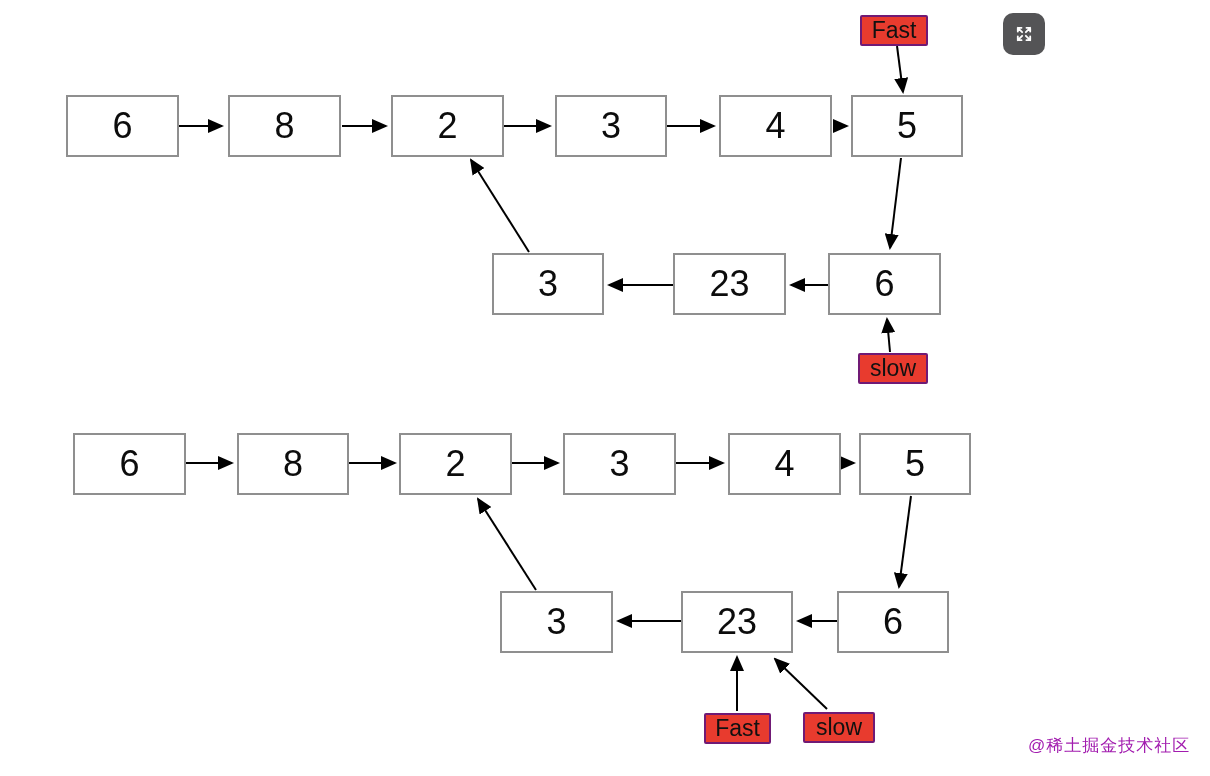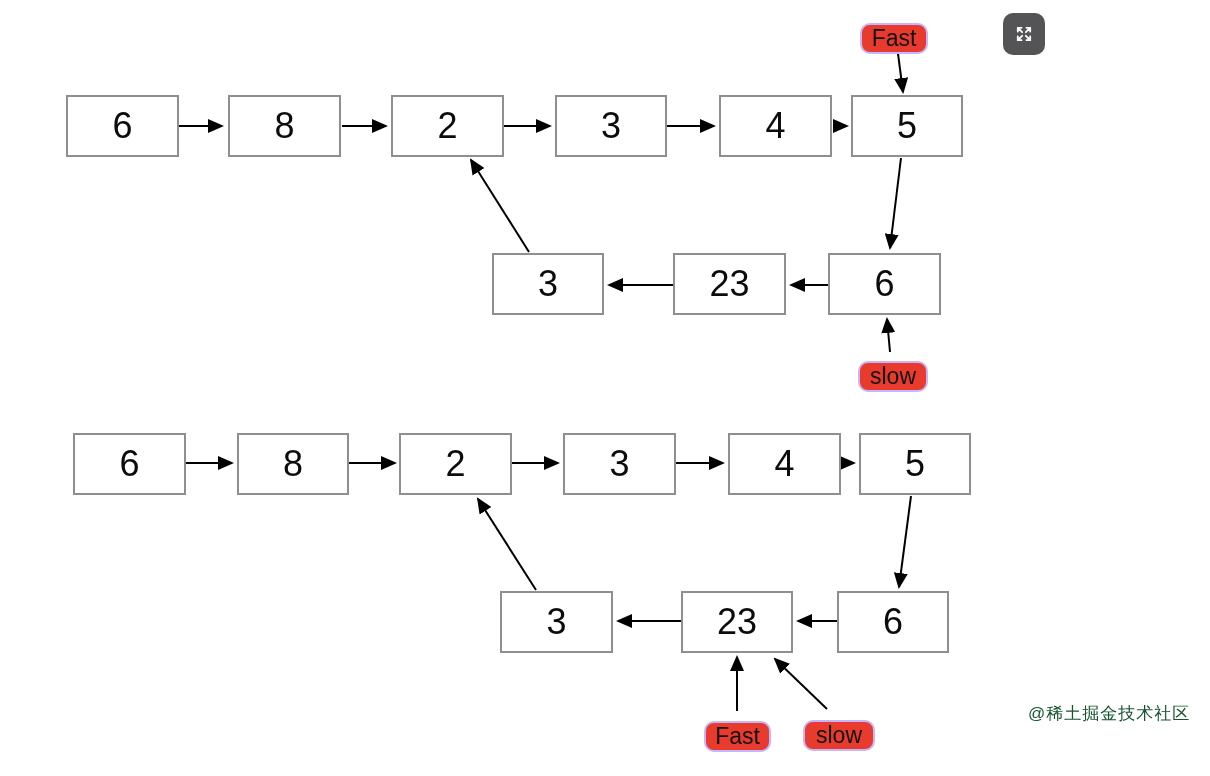--- a/index.html
+++ b/index.html
@@ -21,36 +21,36 @@
     background:#ffffff;
     border:2px solid #8f8f8f;
     display:flex;align-items:center;justify-content:center;
     font-size:36px;color:#0c0c0c;
   }
   .tag{
     position:absolute;
     height:31px;
     box-sizing:border-box;
     background:#e83b2e;
-    border:2px solid #c4b5fd;
-    border-radius:10px;
+    border:2px solid #701a75;
+    border-radius:2px;
     display:flex;align-items:center;justify-content:center;
-    font-size:23px;color:#111111;margin-top:8px;
+    font-size:23px;color:#111111;
   }
   .expand-btn{
     position:absolute;left:1003px;top:13px;
     width:42px;height:42px;
     background:#545456;
     border:none;border-radius:10px;
     display:flex;align-items:center;justify-content:center;
     cursor:pointer;padding:0;
   }
   .watermark{
-    position:absolute;left:1028px;top:702px;
-    font-size:17px;color:#14532d;letter-spacing:1px;
+    position:absolute;left:1028px;top:734px;
+    font-size:17px;color:#a21caf;letter-spacing:1px;
     white-space:nowrap;
   }
 </style>
 </head>
 <body>
 
 <div class="canvas">
 
   <svg class="arrow-layer" viewBox="0 0 1210 776" xmlns="http://www.w3.org/2000/svg">
     <defs>

